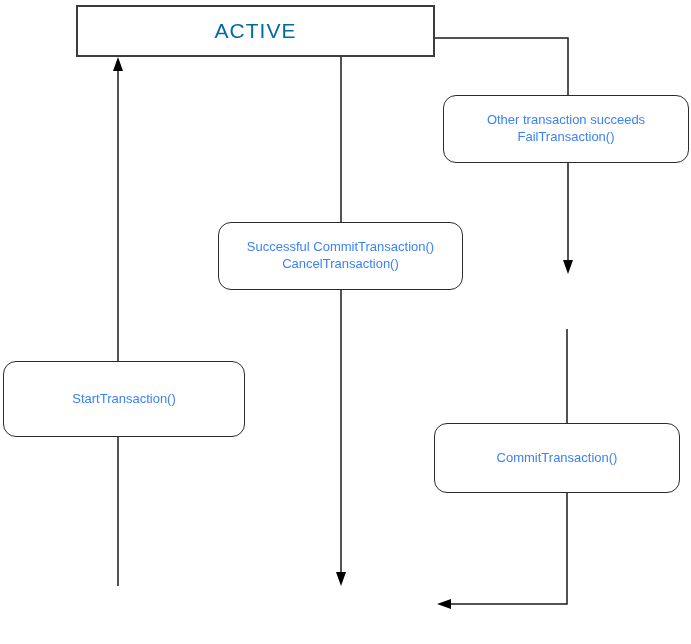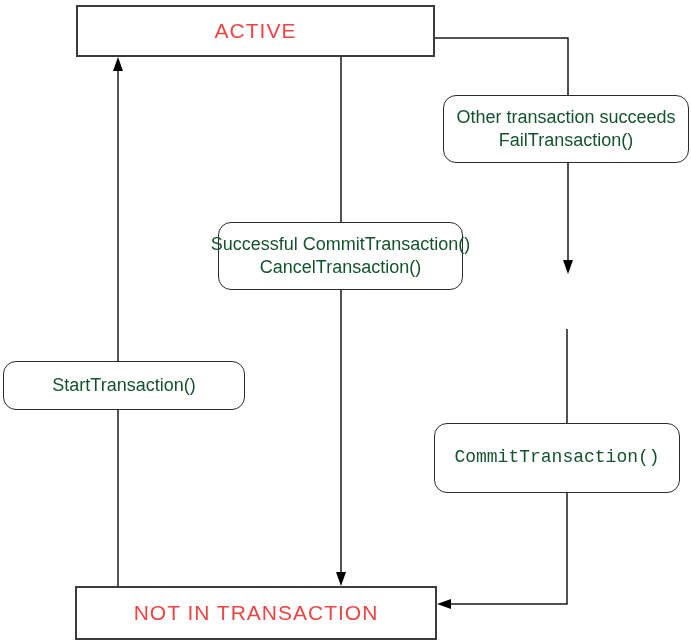--- a/index.html
+++ b/index.html
@@ -21,50 +21,50 @@
     box-sizing: border-box;
     background: #ffffff;
     border: 2px solid #3c3c3c;
     display: flex;
     align-items: center;
     justify-content: center;
     z-index: 2;
   }
   .state-label {
     font-size: 21px;
-    color: #ef4444;
+    color: #0369a1;
     letter-spacing: 1px;
     white-space: nowrap;
   }
   .label-box {
     position: absolute;
     box-sizing: border-box;
     background: #ffffff;
     border: 1.5px solid #2b2b2b;
     border-radius: 13px;
     display: flex;
     flex-direction: column;
     align-items: center;
     justify-content: center;
     z-index: 2;
     text-align: center;
   }
   .label-line {
-    font-size: 18px;
-    color: #14532d;
+    font-size: 13px;
+    color: #3b82f6;
     line-height: 1.28;
     white-space: nowrap;
   }
   #state-active            { left: 76px;  top: 5px;   width: 359px; height: 52px; }
   #state-failed            { left: 485px; top: 274px; width: 202px; height: 55px; }
   #state-not-in-transaction{ left: 75px;  top: 586px; width: 362px; height: 54px; }
   #label-other-succeeds    { left: 443px; top: 95px;  width: 246px; height: 68px; }
   #label-successful-commit { left: 218px; top: 222px; width: 245px; height: 68px; }
-  #label-start-transaction { left: 3px;   top: 361px; width: 242px; height: 49px; }
-  #label-commit-transaction{ left: 434px; top: 423px; width: 246px; height: 70px; font-family: Liberation Mono, monospace; }
+  #label-start-transaction { left: 3px;   top: 361px; width: 242px; height: 76px; }
+  #label-commit-transaction{ left: 434px; top: 423px; width: 246px; height: 70px; }
 </style>
 </head>
 <body>
 
 <div id="canvas">
 
   <svg id="connectors" width="691" height="644" viewBox="0 0 691 644">
 
     <polyline points="118,586 118,60" fill="none" stroke="#1a1a1a" stroke-width="1.5"></polyline>
     <polygon points="118,57 113,71 123,71" fill="#000000"></polygon>
@@ -77,23 +77,20 @@
 
     <polyline points="567,329 567,604 440,604" fill="none" stroke="#1a1a1a" stroke-width="1.5"></polyline>
     <polygon points="437,604 451,599 451,609" fill="#000000"></polygon>
   </svg>
 
   <div id="state-active" class="state-box">
     <span class="state-label">ACTIVE</span>
   </div>
 
 
-  <div id="state-not-in-transaction" class="state-box">
-    <span class="state-label">NOT IN TRANSACTION</span>
-  </div>
 
   <div id="label-other-succeeds" class="label-box">
     <span class="label-line">Other transaction succeeds</span>
     <span class="label-line">FailTransaction()</span>
   </div>
 
   <div id="label-successful-commit" class="label-box">
     <span class="label-line">Successful CommitTransaction()</span>
     <span class="label-line">CancelTransaction()</span>
   </div>

